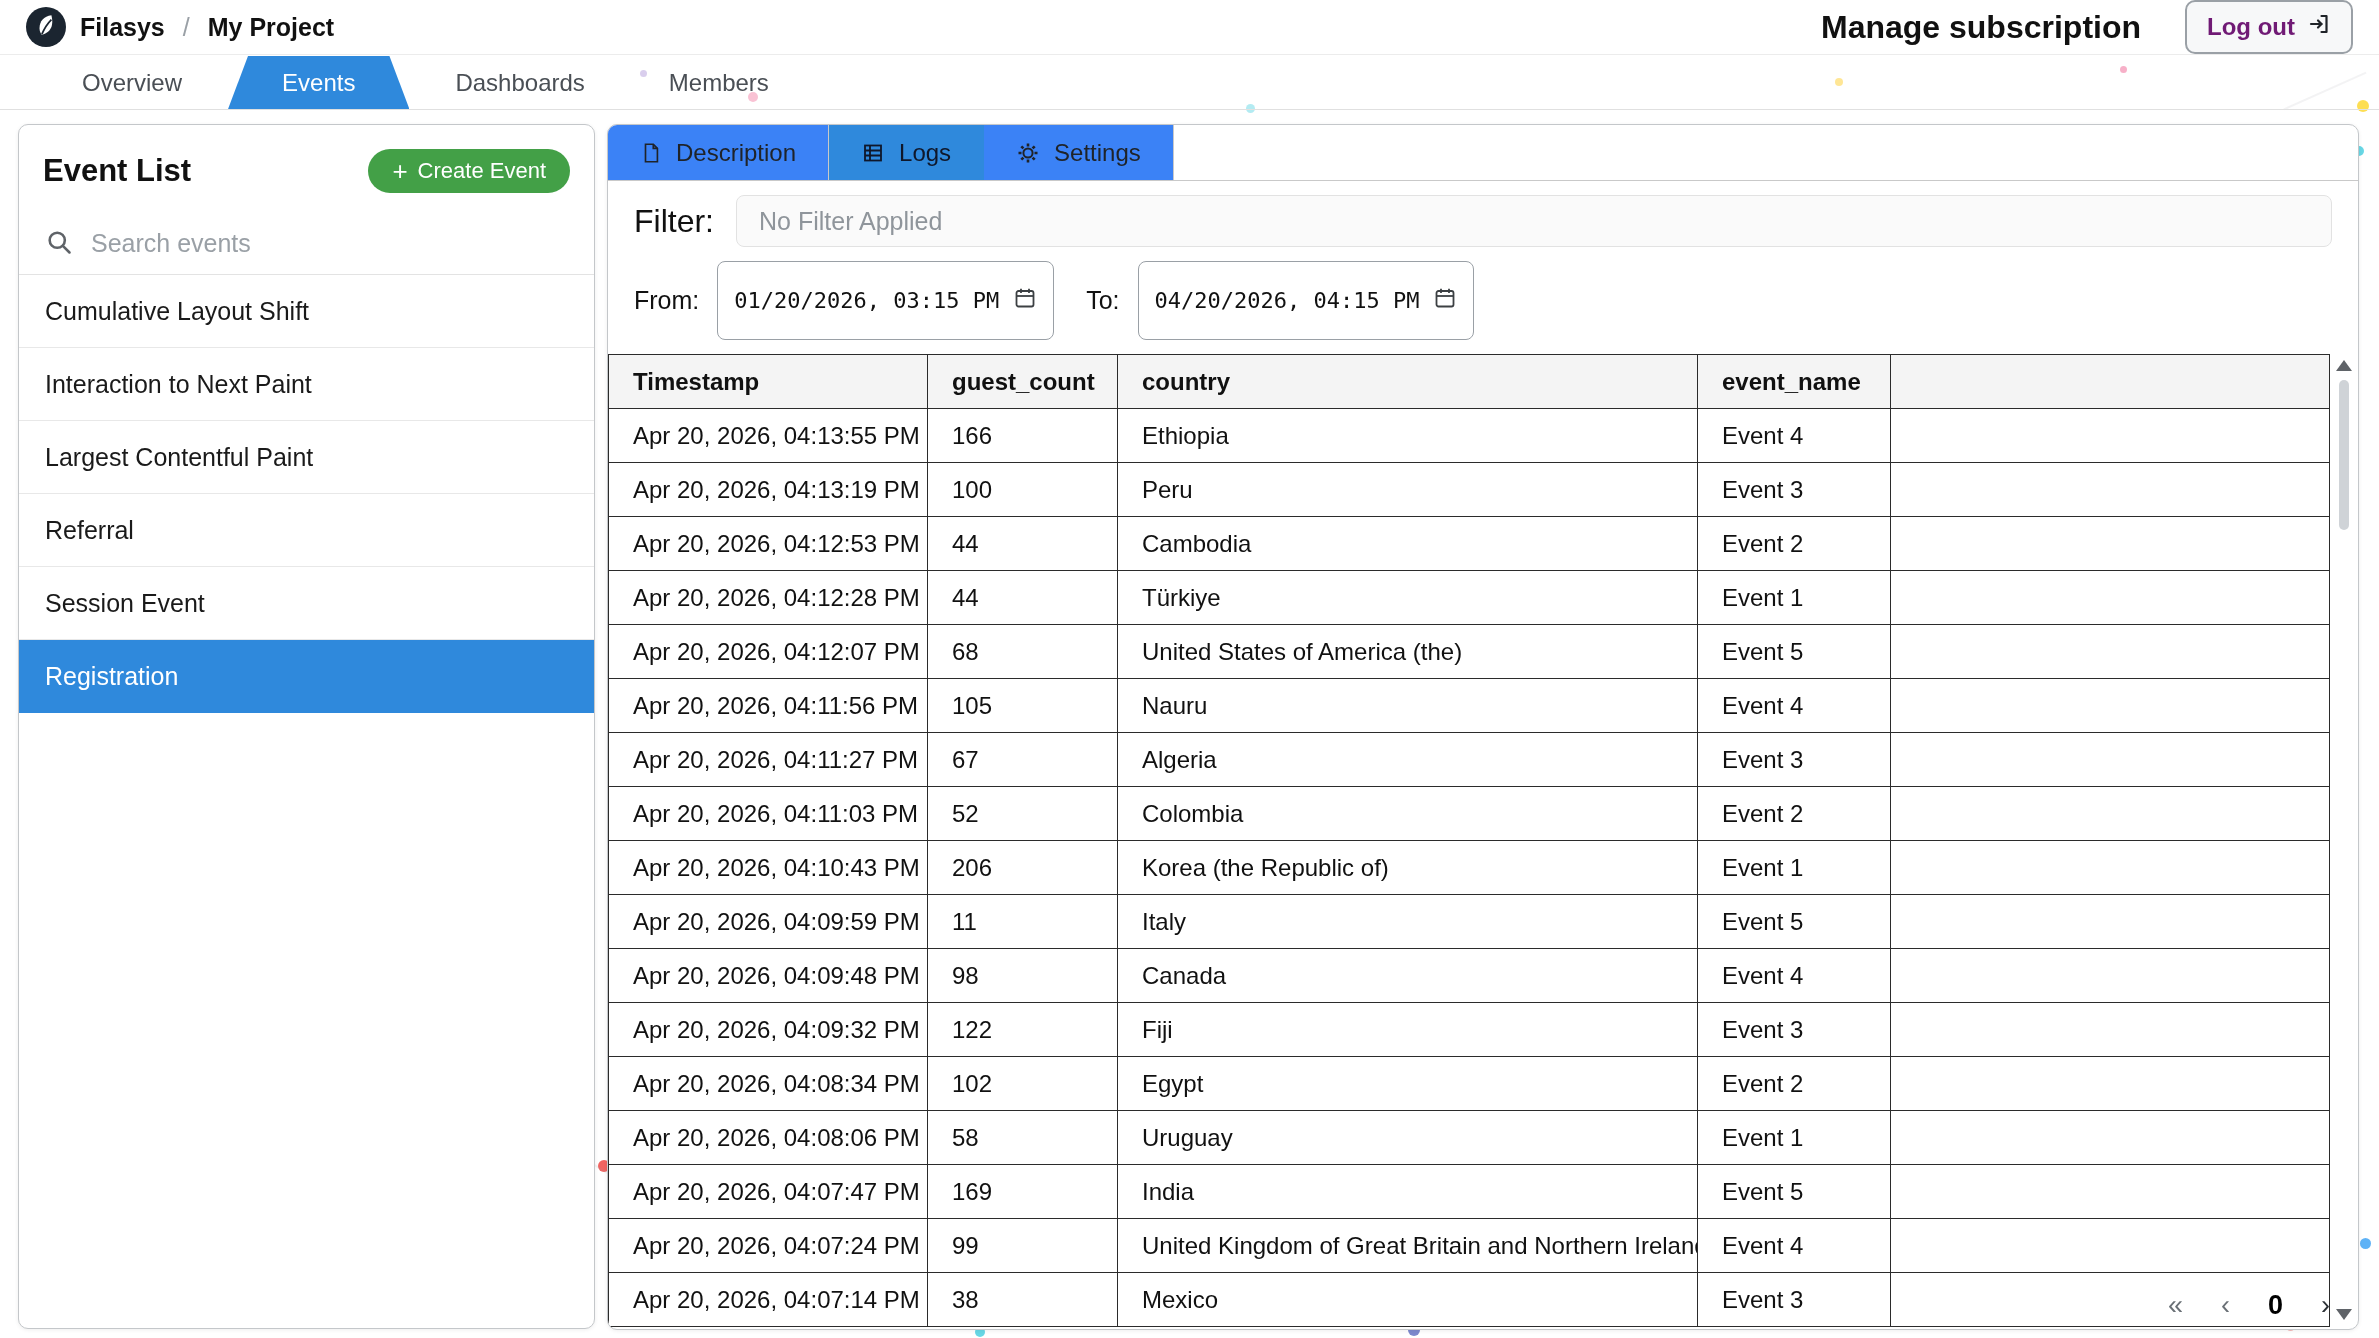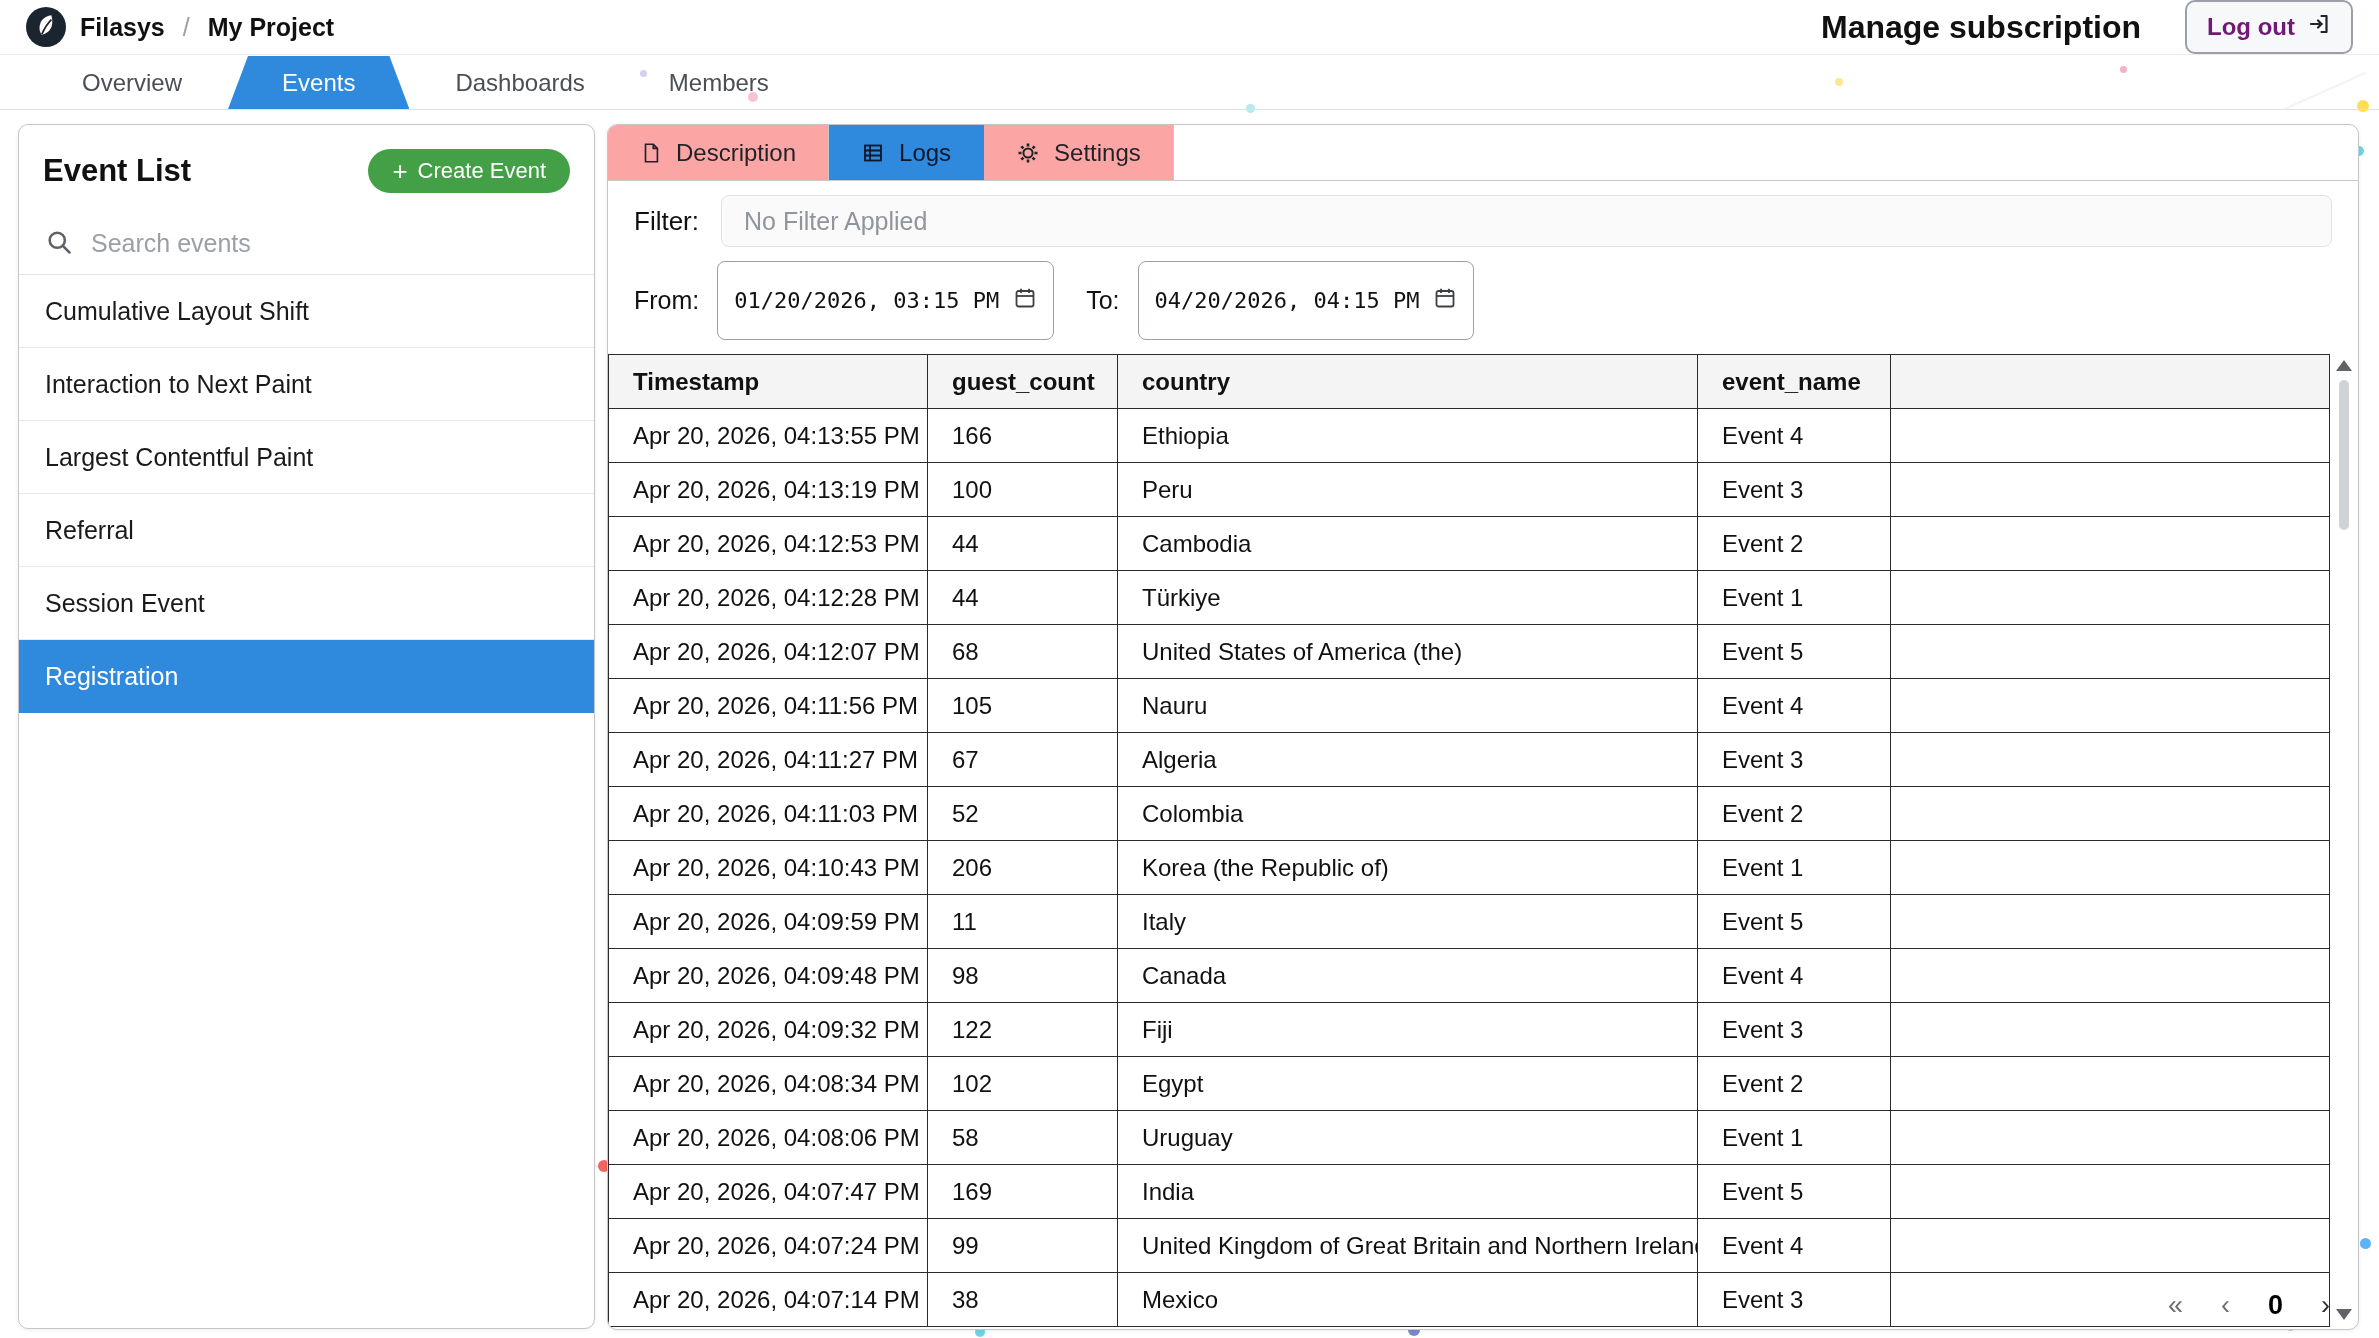--- a/index.html
+++ b/index.html
@@ -81,26 +81,26 @@
 
   
   .main-panel{
     position:absolute; left:607px; top:124px; width:1752px; height:1206px; z-index:2;
     background:#fff; border:1px solid #c4c7ca; border-radius:10px; overflow:hidden;
     box-shadow:0 1px 4px rgba(0,0,0,.07);
   }
   .panel-tabs{ display:flex; height:56px; border-bottom:1px solid #c9c9c9; }
   .panel-tab{ display:flex; align-items:center; gap:14px; padding:0 32px;
               font-size:24px; color:#1f2328; border-right:1px solid #c9c9c9;
-              background:#fca5a5; cursor:pointer; }
+              background:#3b82f6; cursor:pointer; }
   .panel-tab.active{ background:var(--accent); color:#0f172a; border-color:var(--accent); }
   .tab-icon{ display:flex; align-items:center; }
 
   .filter-row{ display:flex; align-items:center; gap:22px; padding:14px 26px 8px; }
-  .filter-label{ font-size:26px; }
+  .filter-label{ font-size:32px; }
   .filter-input{ flex:1; height:52px; background:#fafafa; border:1px solid #e2e2e2;
                  border-radius:8px; padding:0 22px; font-size:25px; color:#333;
                  font-family:inherit; outline:none; }
   .filter-input::placeholder{ color:#8f959b; }
 
   .range-row{ display:flex; align-items:center; gap:18px; padding:6px 26px 14px; }
   .range-label{ font-size:25px; }
   .date-chip{ display:flex; align-items:center; gap:14px; border:1px solid #9aa0a6;
               border-radius:8px; padding:24px 16px; background:#fff; cursor:pointer;
               font-family:"DejaVu Sans Mono", monospace; font-size:22px; color:#111; }

